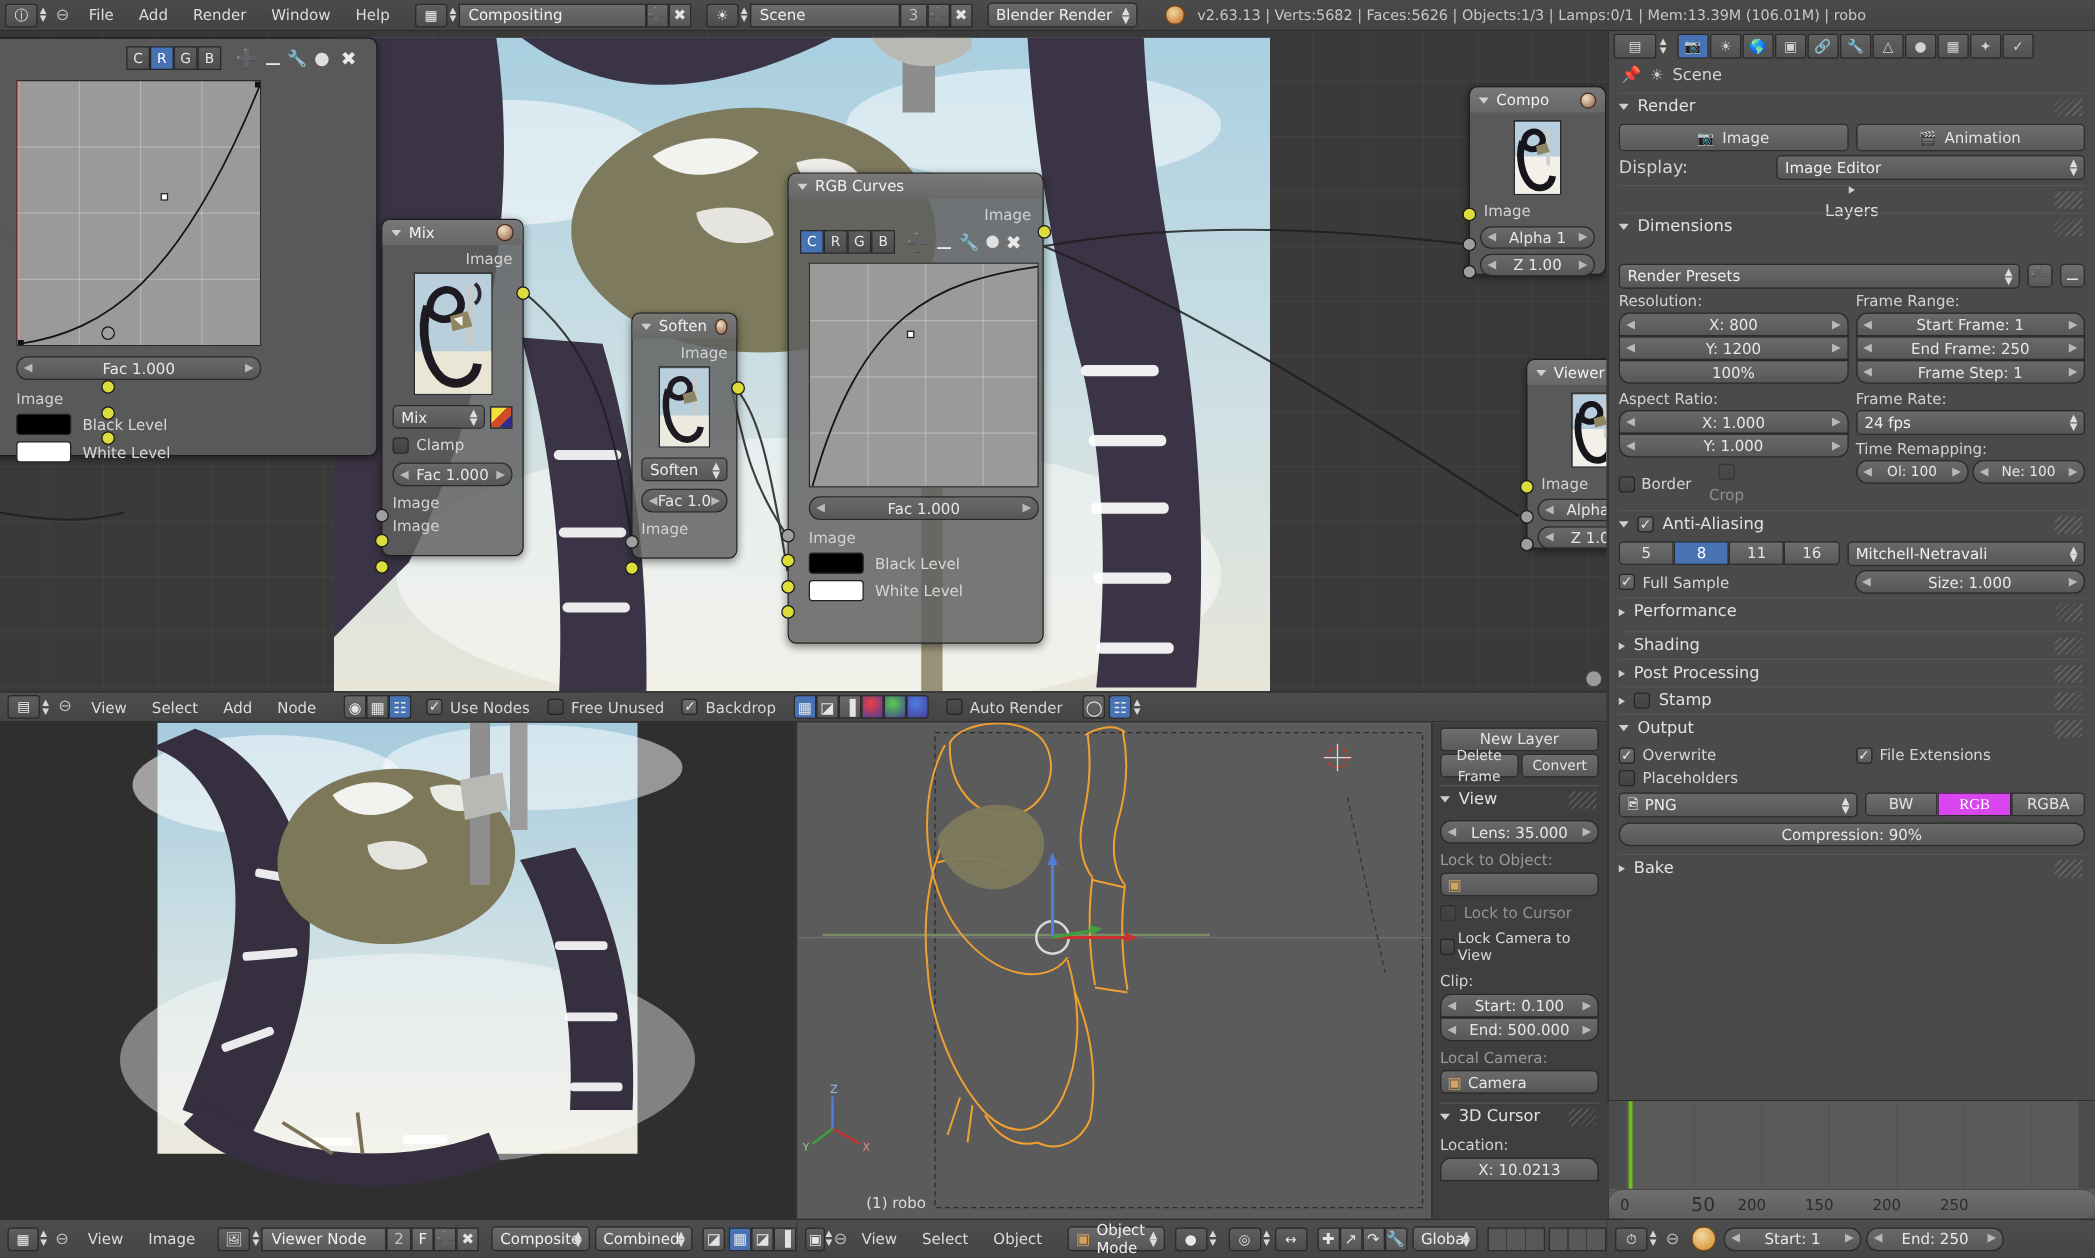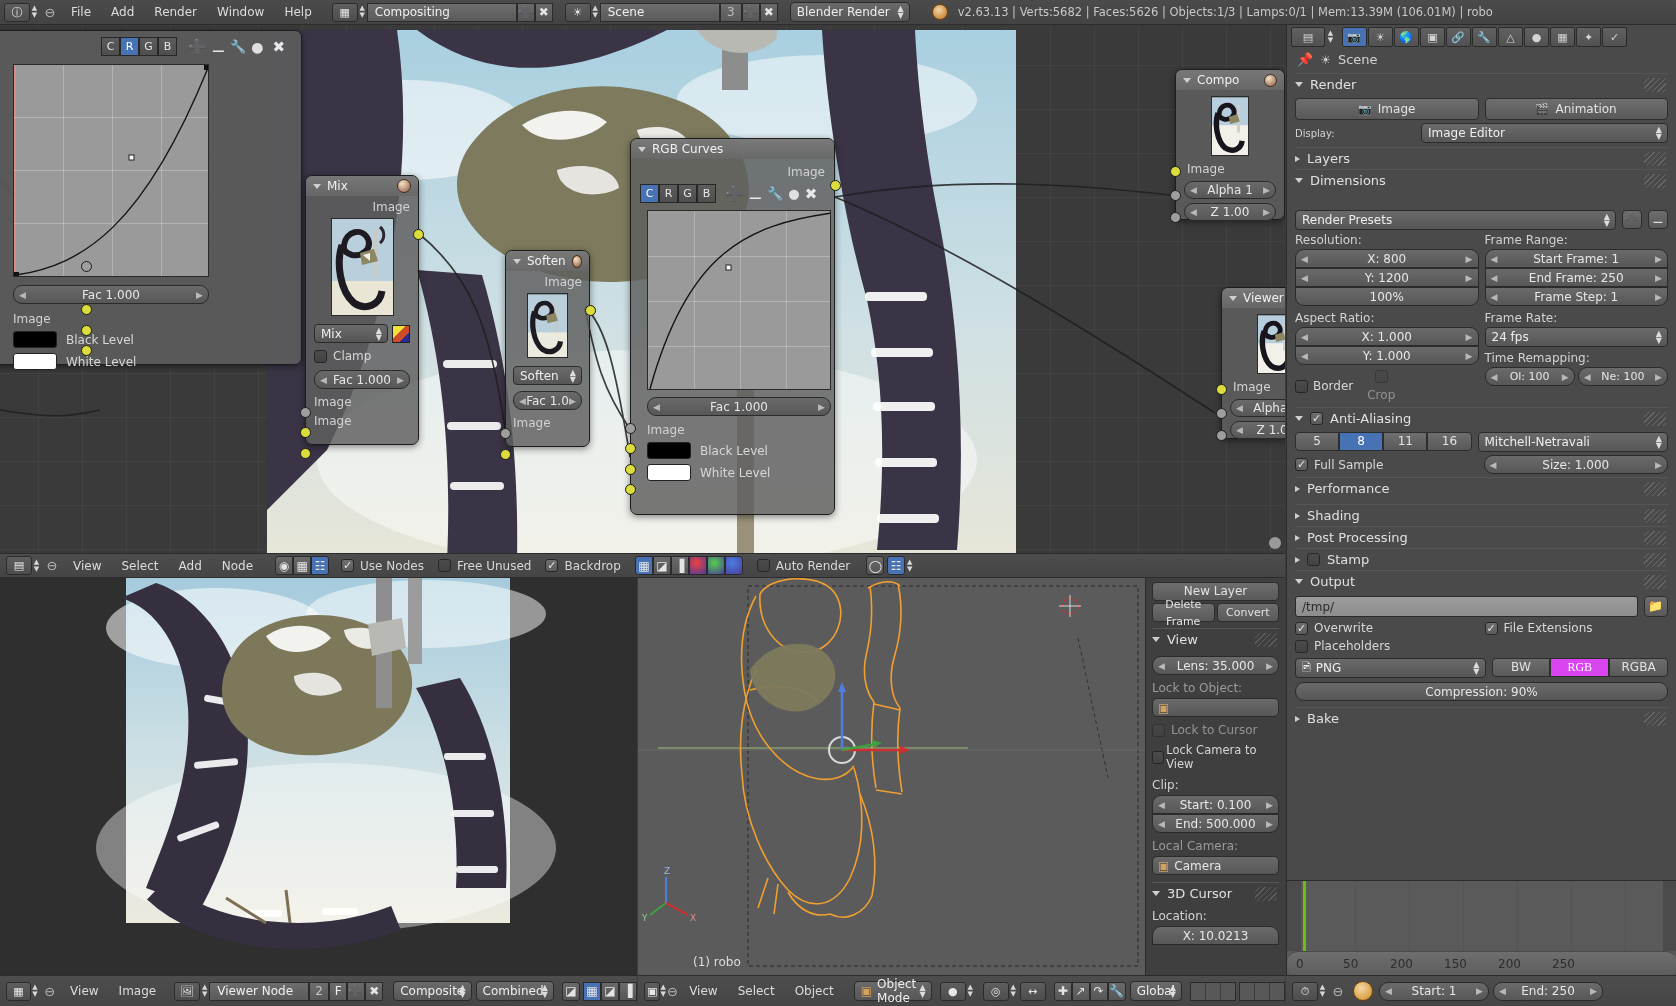--- a/index.html
+++ b/index.html
@@ -793,30 +793,30 @@
         <div class="btn pcol" style="height:22px;">
           <span style="margin-right:6px;font-size:11px;">📷</span>
           <span>Image</span>
         </div>
         <div class="btn pcol" style="height:22px;">
           <span style="margin-right:6px;font-size:11px;">🎬</span>
           <span>Animation</span>
         </div>
       </div>
       <div class="prow" style="align-items:center;">
-        <span style="width:120px;font-size:10px;">Display:</span>
+        <span style="width:120px;font-size:14px;">Display:</span>
         <div class="dropdown" style="flex:1;">
           <span>Image Editor</span>
           <span class="updn">▲<br>▼</span>
         </div>
       </div>
     </div>
 
     <div class="sect">
-      <div class="secthdr" style="margin-top:4px;">
+      <div class="secthdr" style="margin-top:4px;flex-direction:column;">
         <span class="tri"></span>
         <span>Layers</span>
         <span class="grip"></span>
       </div>
     </div>
 
     <div class="sect">
       <div class="secthdr">
         <span class="tri down"></span>
         <span>Dimensions</span>
@@ -969,24 +969,20 @@
       </div>
     </div>
 
     <div class="sect">
       <div class="secthdr">
         <span class="tri down"></span>
         <span>Output</span>
         <span class="grip"></span>
       </div>
       <div class="prow" style="margin-top:4px;">
-        <div style="flex:1;background:linear-gradient(#9c9c9c,#8d8d8d);border:1px solid #2b2b2b;border-radius:3px;height:21px;display:flex;align-items:center;padding:0 6px;color:#2a2a2a;font-size:12px;">/tmp/</div>
-        <div class="btn" style="width:24px;height:21px;">📁</div>
-      </div>
-      <div class="prow" style="margin-top:4px;">
         <div class="pcol" style="display:flex;align-items:center;gap:6px;">
           <span class="chk on">✓</span>
           <span class="lbl">Overwrite</span>
         </div>
         <div class="pcol" style="display:flex;align-items:center;gap:6px;">
           <span class="chk on">✓</span>
           <span class="lbl">File Extensions</span>
         </div>
       </div>
       <div style="display:flex;align-items:center;gap:6px;margin-top:4px;">
@@ -1026,21 +1022,21 @@
       <div style="position:absolute;left:16px;top:0;width:3px;height:70px;background:#6cc00e;"></div>
       <div style="position:absolute;left:68px;top:0;width:1px;height:70px;background:#535353;"></div>
       <div style="position:absolute;left:122px;top:0;width:1px;height:70px;background:#535353;"></div>
       <div style="position:absolute;left:176px;top:0;width:1px;height:70px;background:#535353;"></div>
       <div style="position:absolute;left:230px;top:0;width:1px;height:70px;background:#535353;"></div>
       <div style="position:absolute;left:284px;top:0;width:1px;height:70px;background:#535353;"></div>
       <div style="position:absolute;left:338px;top:0;width:1px;height:70px;background:#535353;"></div>
     </div>
     <div style="position:absolute;left:0;bottom:0;width:390px;height:24px;background:linear-gradient(#6e6e6e,#5e5e5e);border-top:1px solid #4a4a4a;border-radius:11px;display:flex;align-items:center;">
       <span style="position:absolute;left:9px;font-size:12px;color:#2d2d2d;">0</span>
-      <span style="position:absolute;left:56px;font-size:12px;color:#2d2d2d;">50</span>
+      <span style="position:absolute;left:66px;font-size:15px;color:#2d2d2d;">50</span>
       <span style="position:absolute;left:103px;font-size:12px;color:#2d2d2d;">200</span>
       <span style="position:absolute;left:157px;font-size:12px;color:#2d2d2d;">150</span>
       <span style="position:absolute;left:211px;font-size:12px;color:#2d2d2d;">200</span>
       <span style="position:absolute;left:265px;font-size:12px;color:#2d2d2d;">250</span>
     </div>
   </div>
 
   <div id="tlhdr">
     <div class="iconbox">⏱</div>
     <div class="spin">▲<br>▼</div>

